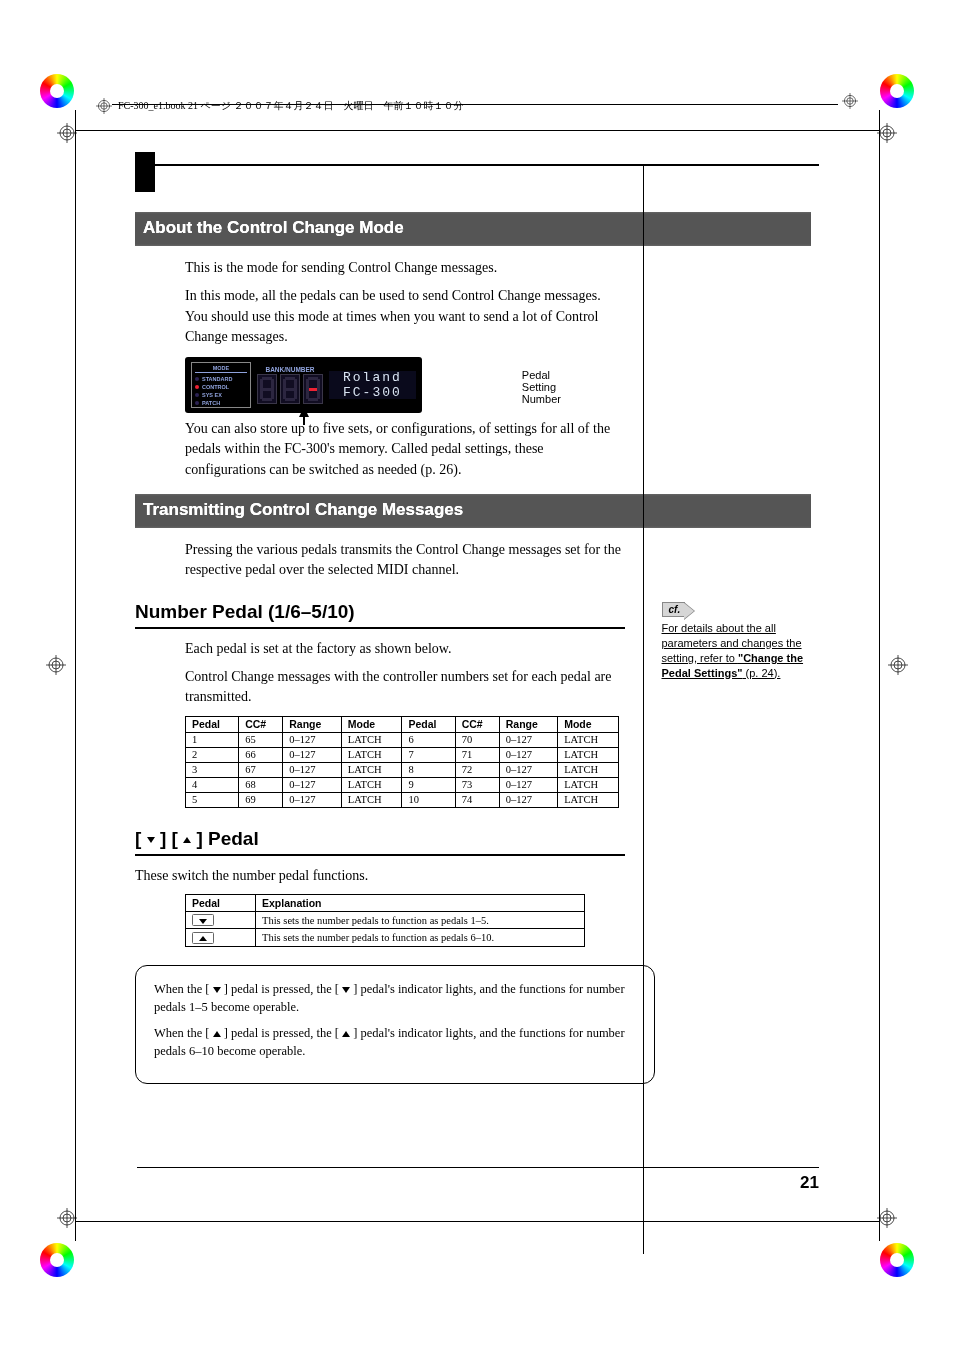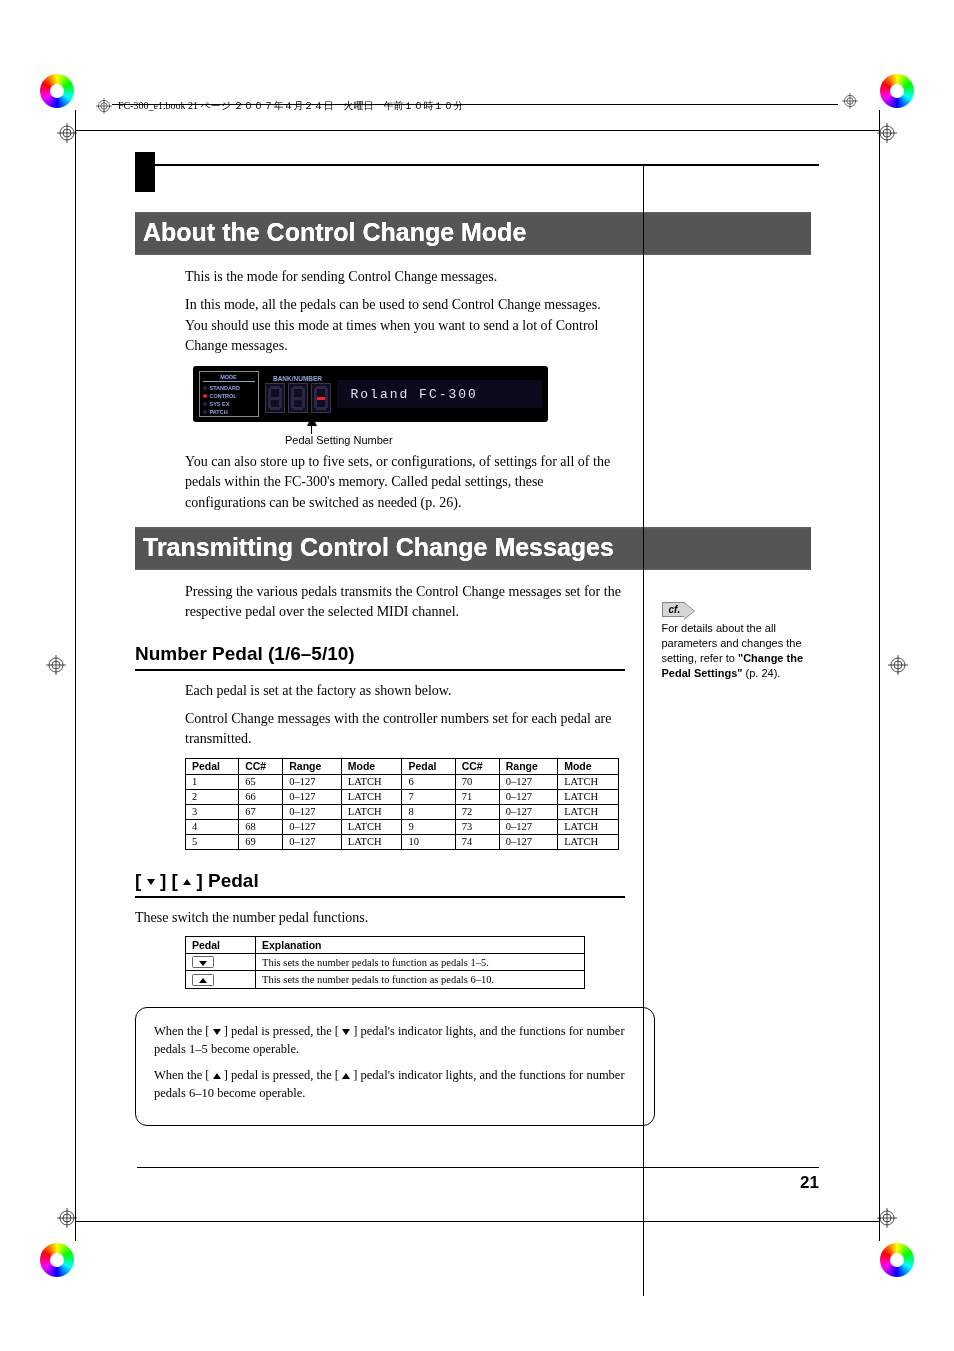--- a/index.html
+++ b/index.html
@@ -103,38 +103,38 @@
     width: 0.5px;
     background: #000;
     margin: -46px 0 -170px 0;
   }
   .section-bar {
     background: linear-gradient(#666, #555 2px, #555 calc(100% - 2px), #666);
     background-color: #575757;
     color: #fff;
     font-family: 'Helvetica Neue', Arial, sans-serif;
     font-weight: 900;
-    font-size: 25px;
+    font-size: 17px;
     padding: 6px 8px 8px 8px;
     margin-left: -0px;
     margin-bottom: 12px;
     text-shadow: 0 0 0;
     white-space: nowrap;
     margin-right: -186px;
   }
   .body-text {
     font-size: 14px;
     line-height: 1.45;
     margin-left: 50px;
     margin-bottom: 8px;
   }
   .device-fig {
     margin: 10px 0 6px 50px;
     display: flex;
-    flex-direction: column;
+    flex-direction: row;
     align-items: center;
     width: 370px;
   }
   .device-box {
     background: #000;
     color: #cfd3d8;
     width: 355px;
     height: 56px;
     border-radius: 3px;
     display: flex;
@@ -298,21 +298,21 @@
     position: absolute;
     right: -11px;
     top: -1px;
     width: 0;
     height: 0;
     border-top: 9px solid transparent;
     border-bottom: 9px solid transparent;
     border-left: 11px solid #888;
     z-index: -1;
   }
-  .col-side .side-text { margin-top: 390px; }
+  .col-side .side-text { margin-top: 390px; text-decoration: underline; }
   .pagenum {
     position: absolute;
     right: 135px;
     bottom: 158px;
     font: 900 17px Arial;
   }
   .pagenum::before {
     content: "";
     display: block;
     position: absolute;

